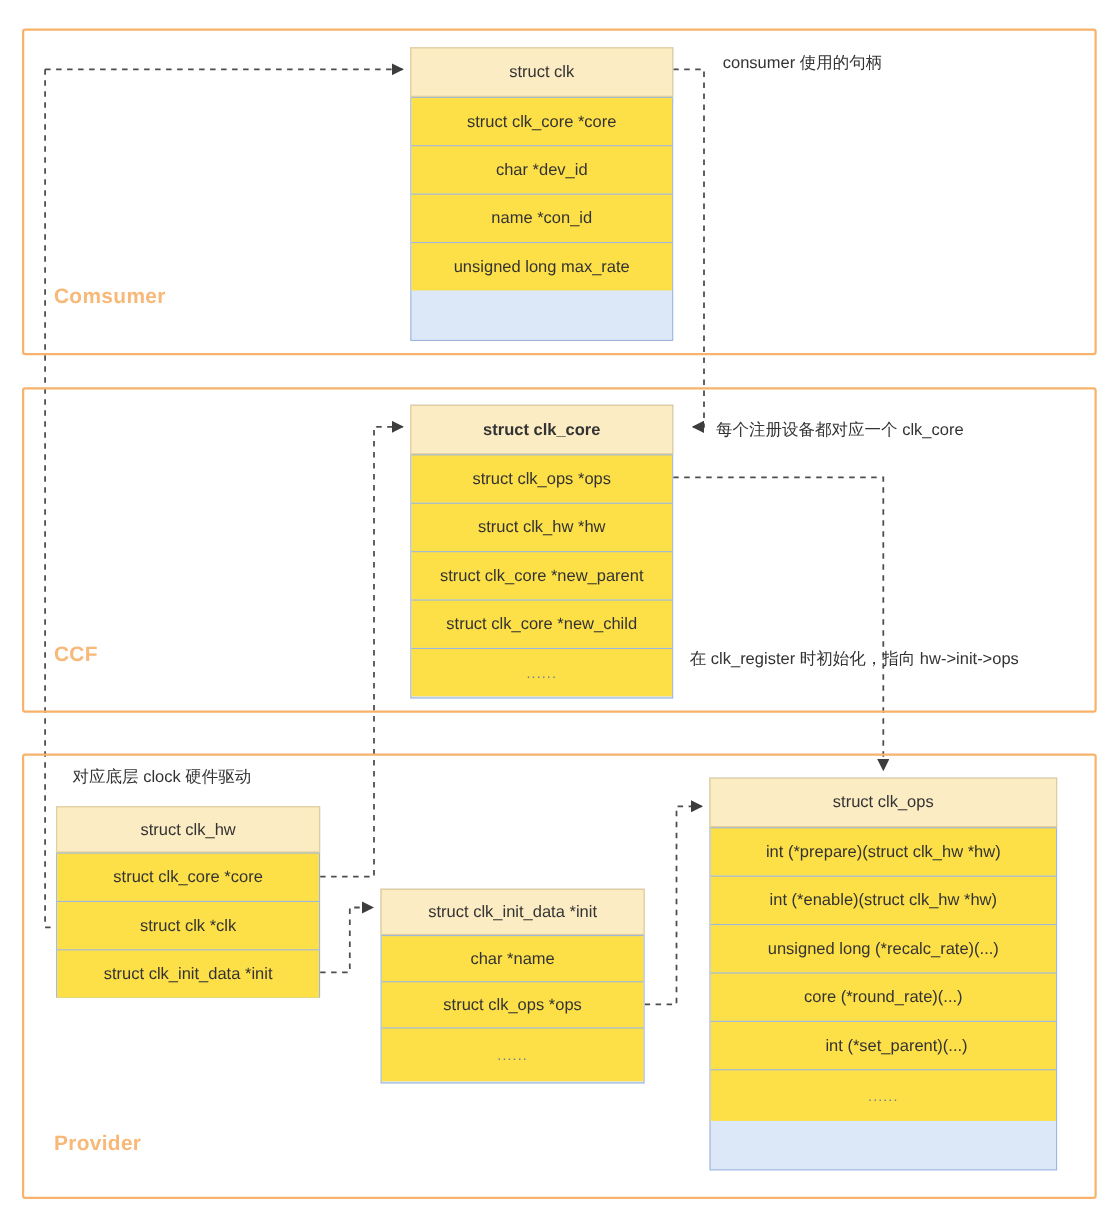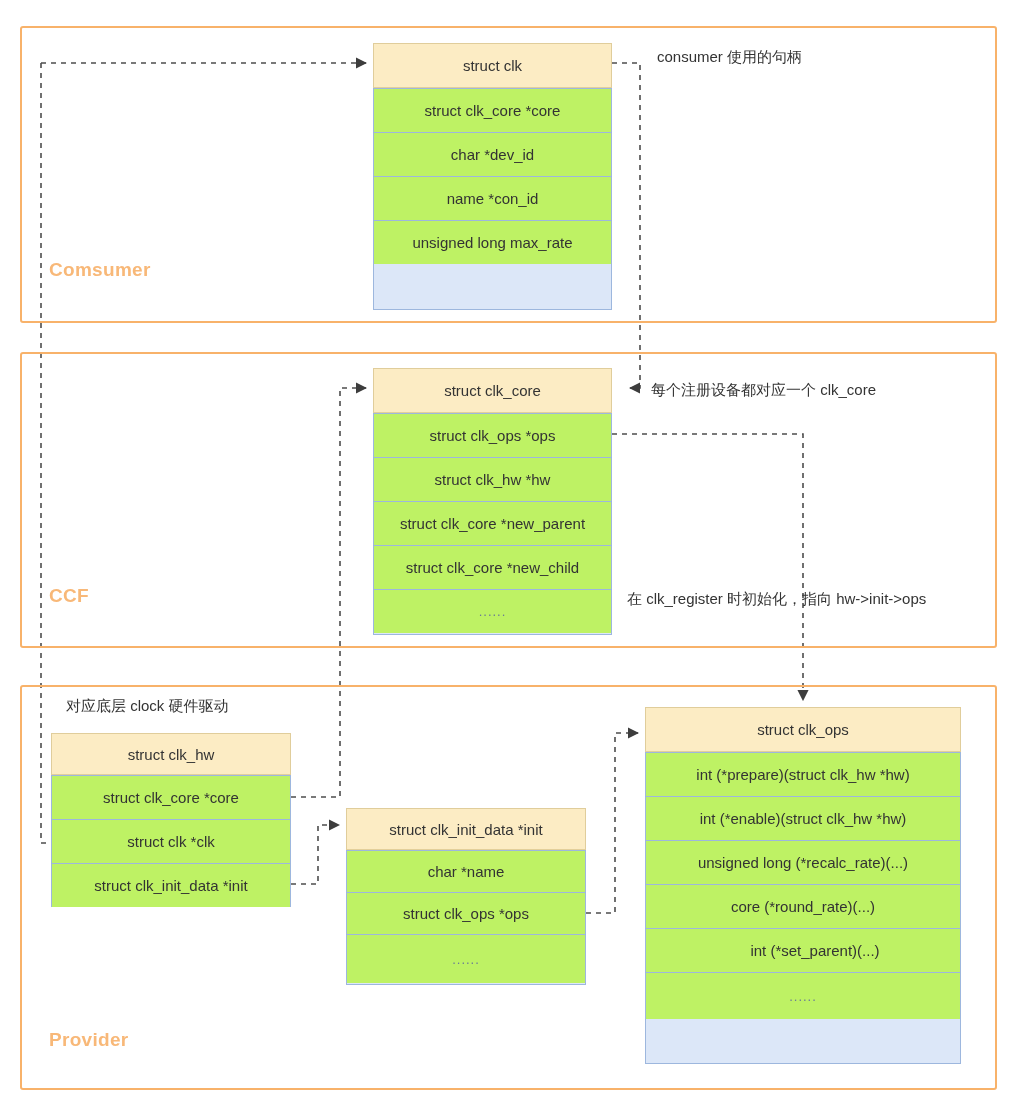--- a/index.html
+++ b/index.html
@@ -51,21 +51,21 @@
     text-align:center;
     box-sizing:border-box;
   }
   .struct .row{
     border-top:1px solid #9db7de;
     color:#333;
     font-size:15px;
     display:flex;align-items:center;justify-content:center;
     text-align:center;
     box-sizing:border-box;
-    background:#bef264;
+    background:#fde047;
   }
   .struct .row:first-of-type{border-top:none;}
   .struct .row.ellip{color:#6b7c96;font-size:13px;letter-spacing:1px;}
 
   
   .note{
     position:absolute;
     font-size:15px;
     color:#333333;
     white-space:nowrap;
@@ -113,21 +113,21 @@
     <div class="hdr" style="height:45px;">struct clk</div>
     <div class="row" style="height:44px;">struct clk_core *core</div>
     <div class="row" style="height:44px;">char *dev_id</div>
     <div class="row" style="height:44px;">name *con_id</div>
     <div class="row" style="height:44px;">unsigned long max_rate</div>
   </div>
 
   <div class="note" style="left:657px;top:48px;">consumer 使用的句柄</div>
 
   <div class="struct" style="left:373px;top:368px;width:239px;height:267px;">
-    <div class="hdr" style="height:45px;">struct clk_core</div>
+    <div class="hdr" style="height:45px;font-weight:bold;">struct clk_core</div>
     <div class="row" style="height:44px;">struct clk_ops *ops</div>
     <div class="row" style="height:44px;">struct clk_hw *hw</div>
     <div class="row" style="height:44px;">struct clk_core *new_parent</div>
     <div class="row" style="height:44px;">struct clk_core *new_child</div>
     <div class="row ellip" style="height:44px;">......</div>
   </div>
 
   <div class="note" style="left:651px;top:381px;">每个注册设备都对应一个 clk_core</div>
 
   <div class="note" style="left:627px;top:590px;">在 clk_register 时初始化，指向 hw-&gt;init-&gt;ops</div>

